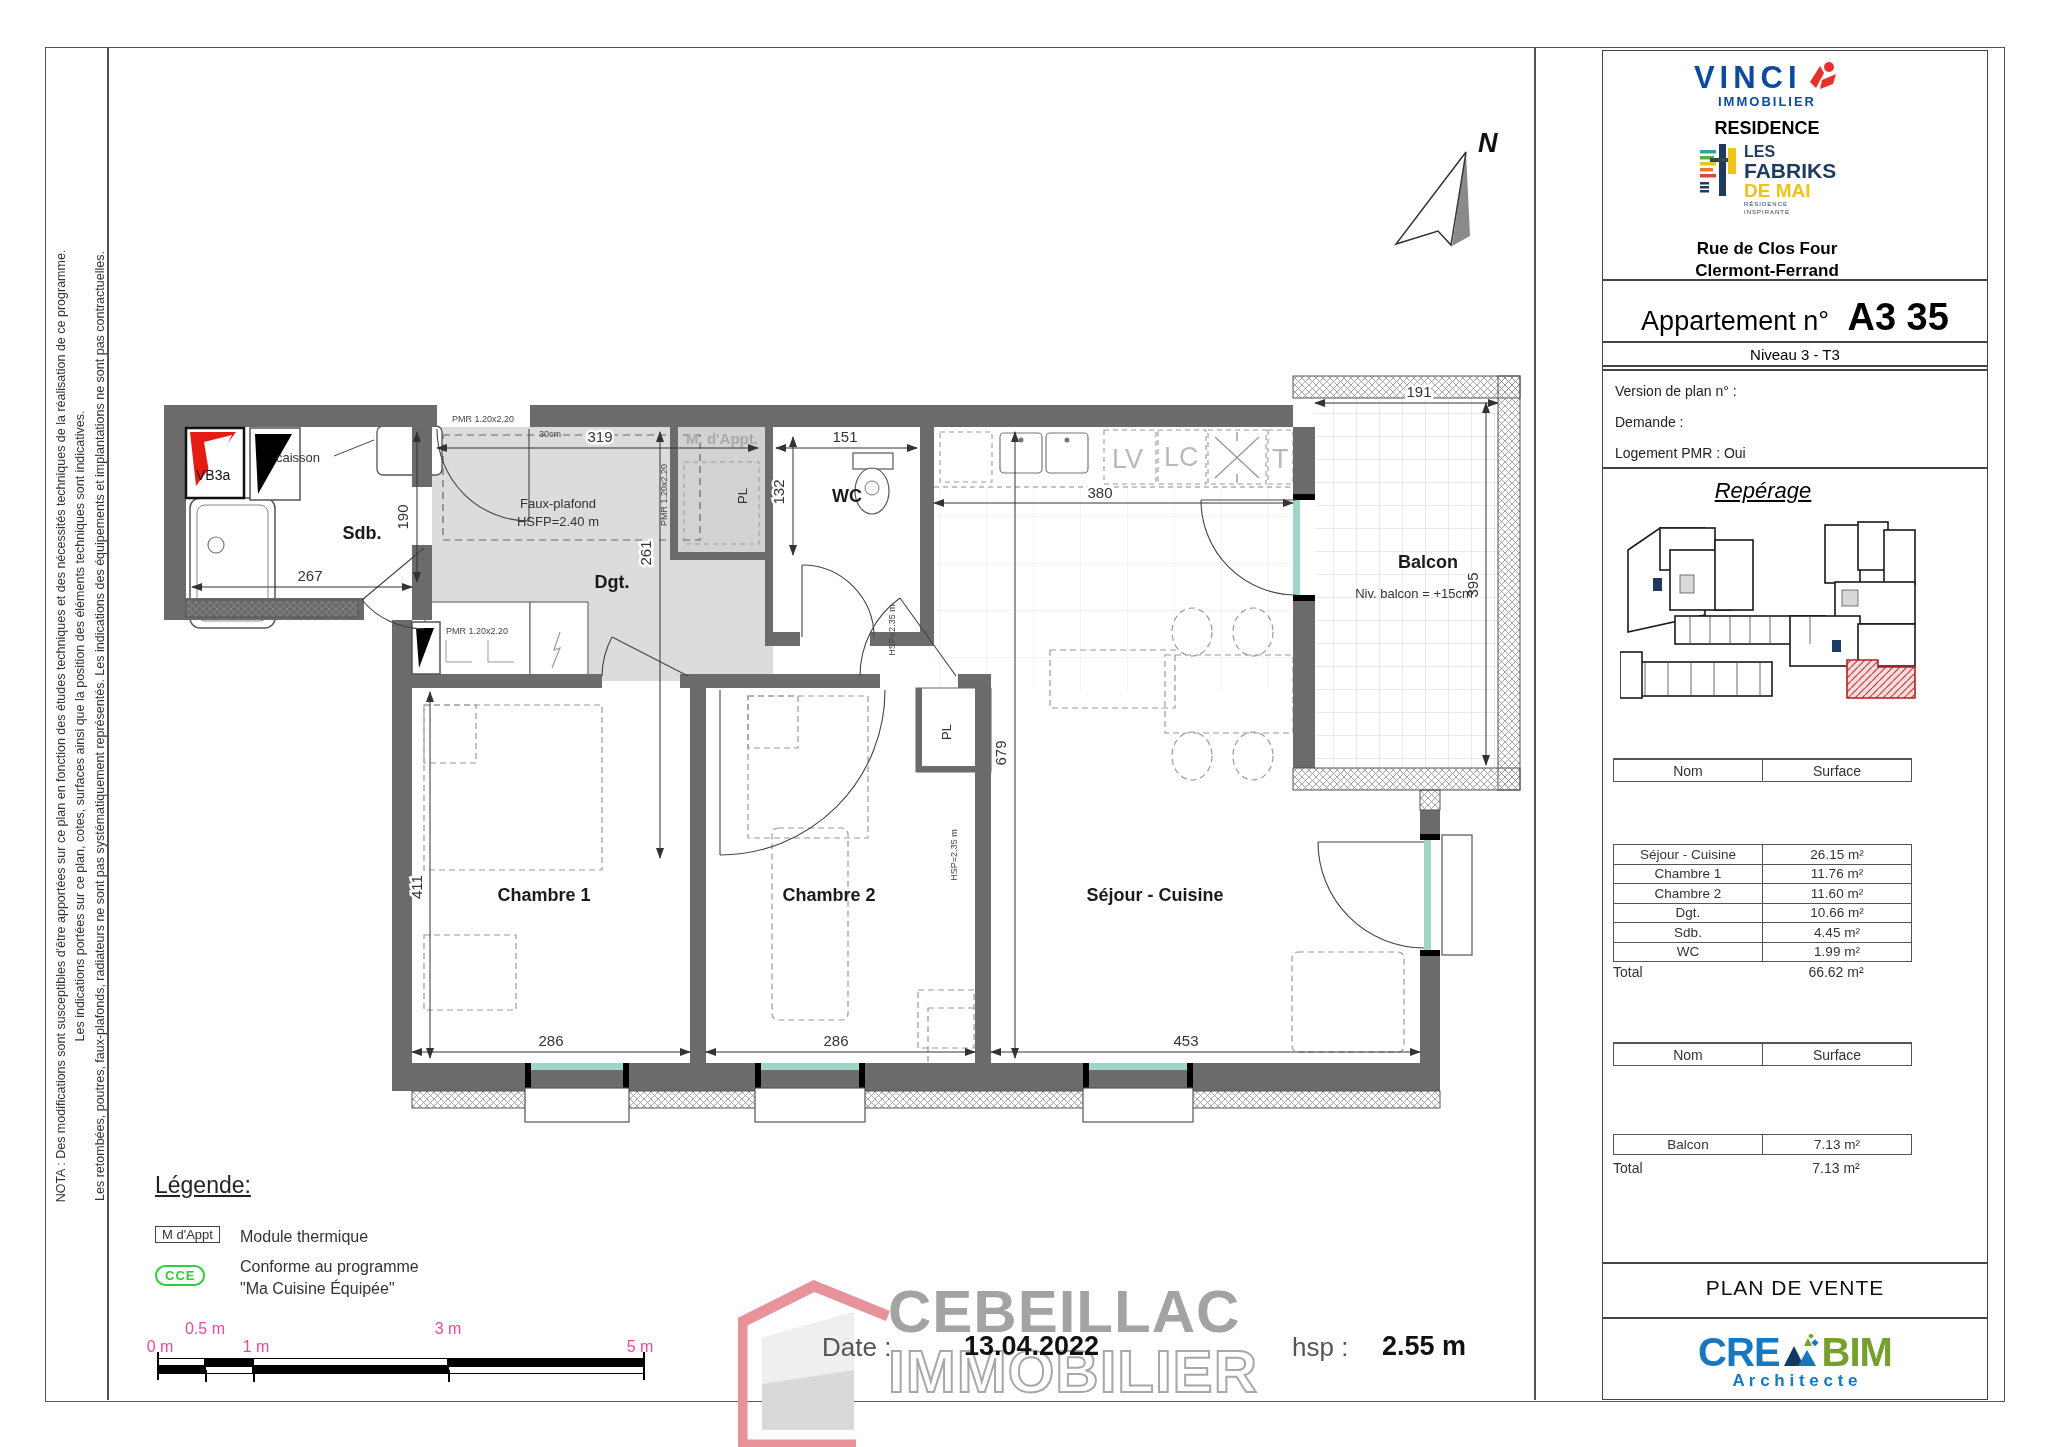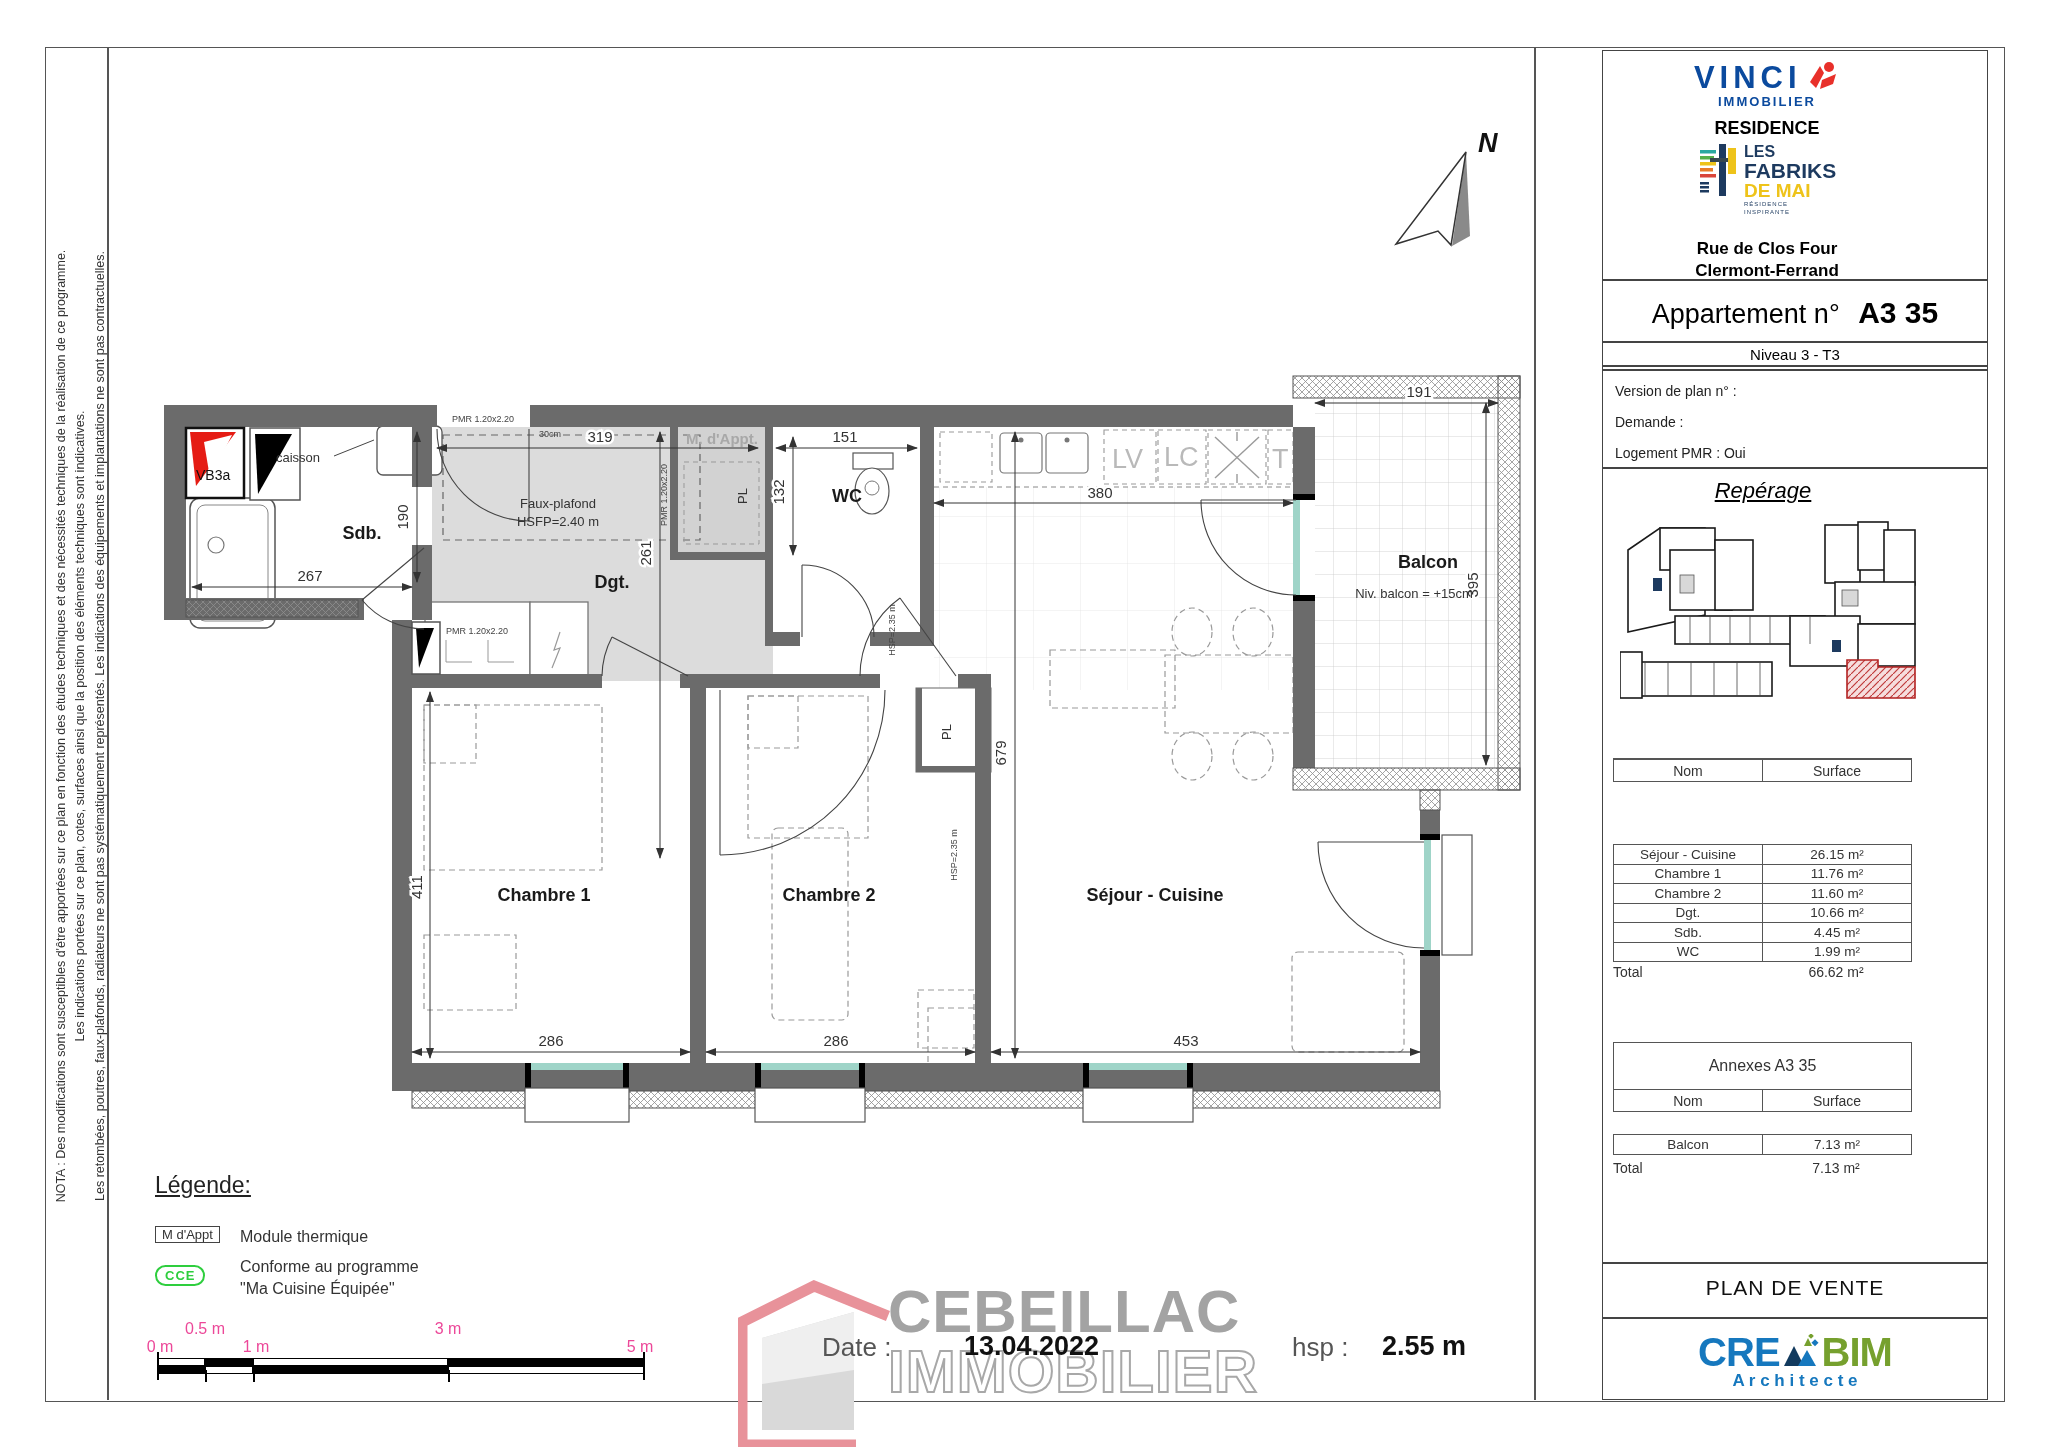--- a/index.html
+++ b/index.html
@@ -369,21 +369,21 @@
 
 <div class="abs ctr" style="left:1602px;top:238px;width:330px;font-size:17px;font-weight:bold;line-height:1.3;color:#000;">
   <div>Rue de Clos Four</div>
   <div>Clermont-Ferrand</div>
 </div>
 
 <div class="panel-line" style="top:279px;"></div>
 
 <div class="abs" style="left:1602px;top:296px;width:386px;text-align:center;">
   <span style="font-size:27px;color:#000;">Appartement  n°</span>
-  <span style="font-size:30px;font-weight:bold;color:#000;margin-left:14px;">A3 35</span>
+  <span style="font-size:38px;font-weight:bold;color:#000;margin-left:14px;">A3 35</span>
 </div>
 
 <div class="panel-line" style="top:341px;"></div>
 <div class="abs ctr" style="left:1602px;top:346px;width:386px;font-size:15px;color:#000;">Niveau 3 - T3</div>
 <div class="panel-line" style="top:365px;"></div>
 <div class="panel-line" style="top:369px;"></div>
 
 <div class="abs" style="left:1615px;top:383px;font-size:14px;">Version de plan  n° :</div>
 <div class="abs" style="left:1615px;top:414px;font-size:14px;">Demande   :</div>
 <div class="abs" style="left:1615px;top:445px;font-size:14px;">Logement PMR :  Oui</div>
@@ -454,21 +454,20 @@
     </div>
   <div class="trow">
       <div>WC</div>
       <div>1.99 m²</div>
     </div>
 </div>
 <div class="total-label" style="top:964px;">Total</div>
 <div class="total-value" style="top:964px;">66.62 m²</div>
 
 <div class="tbl" style="top:1042px;">
-  <div class="tbl-title">Annexes A3 35</div>
   <div class="tbl-head">
     <div>Nom</div>
     <div>Surface</div>
   </div>
 </div>
 <div class="tbl" style="top:1134px;">
   <div class="trow">
       <div>Balcon</div>
       <div>7.13 m²</div>
     </div>

